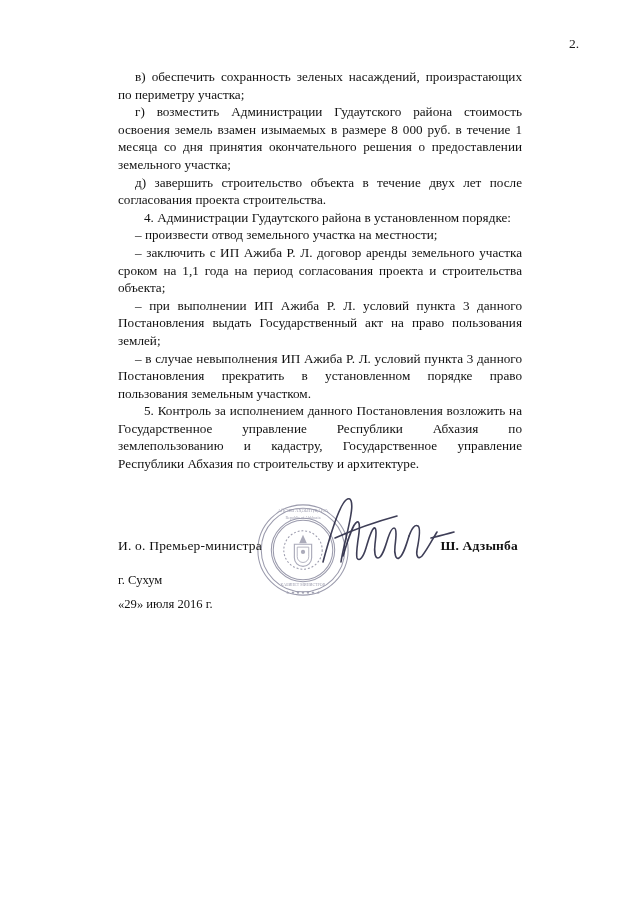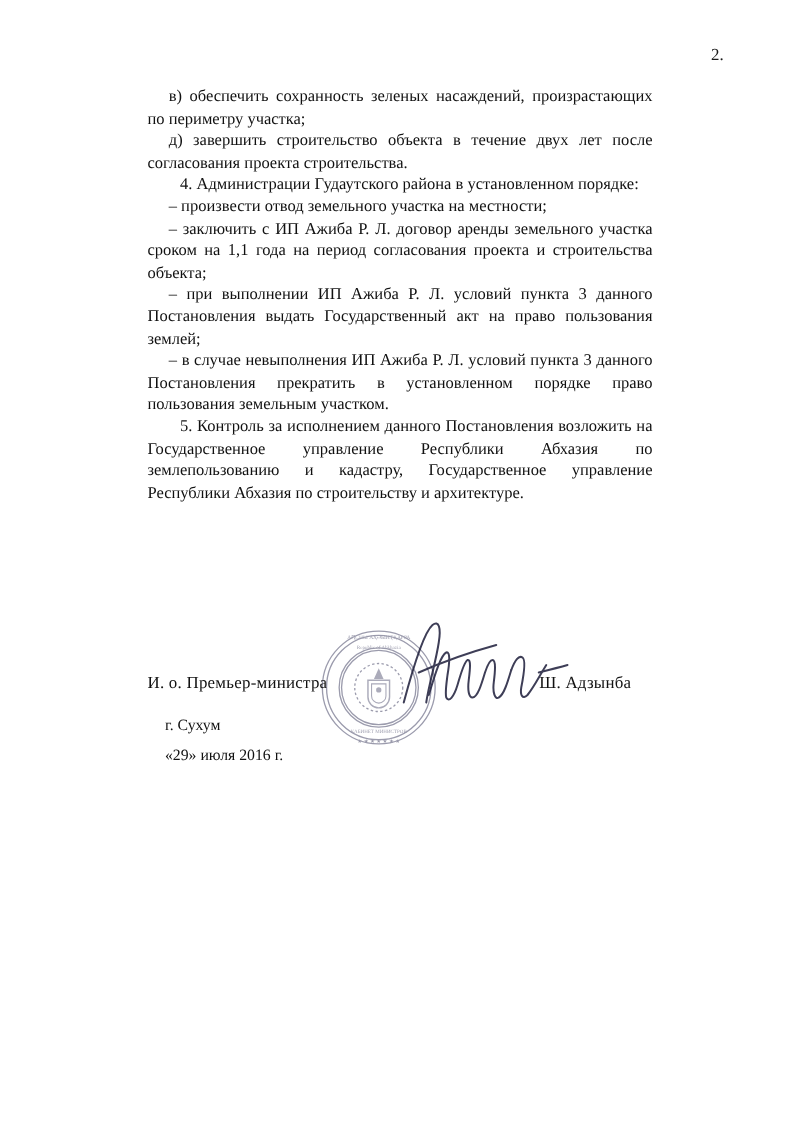--- a/index.html
+++ b/index.html
@@ -57,24 +57,24 @@
   .sig-title {
     position: absolute;
     left: 0px;
     top: 22px;
     font-size: 13.5px;
     font-weight: normal;
     letter-spacing: 0.2px;
   }
   .sig-name {
     position: absolute;
-    right: 17px;
+    right: 4px;
     top: 22px;
     font-size: 13.5px;
-    font-weight: normal;
+    font-weight: bold;
     letter-spacing: 0.2px;
   }
   .stamp {
     position: absolute;
     left: 137px;
     top: -14px;
     width: 96px;
     height: 96px;
     opacity: 0.55;
   }
@@ -82,38 +82,39 @@
     position: absolute;
     left: 195px;
     top: -24px;
     width: 150px;
     height: 90px;
     opacity: 0.85;
   }
   .footer-lines {
     position: absolute;
     top: 568px;
-    left: 132px;
+    left: 118px;
     width: 300px;
     font-size: 12.6px;
     line-height: 24px;
   }
   .footer-lines div {
     white-space: nowrap;
   }
 </style>
 </head>
 <body>
 
 <div class="page">
 
   <div class="page-number">2.</div>
 
   <div class="content">
     <p class="para indent">в) обеспечить сохранность зеленых насаждений, произрастающих по периметру участка;</p>
+    <p class="para indent">г) возместить Администрации Гудаутского района стоимость освоения земель взамен изымаемых в размере 8 000 руб. в течение 1 месяца со дня принятия окончательного решения о предоставлении земельного участка;</p>
     <p class="para indent">д) завершить строительство объекта в течение двух лет после согласования проекта строительства.</p>
     <p class="para indent-lg">4. Администрации Гудаутского района в установленном порядке:</p>
     <p class="para indent">– произвести отвод земельного участка на местности;</p>
     <p class="para indent">– заключить с ИП Ажиба Р. Л. договор аренды земельного участка сроком на 1,1 года на период согласования проекта и строительства объекта;</p>
     <p class="para indent">– при выполнении ИП Ажиба Р. Л. условий пункта 3 данного Постановления выдать Государственный акт на право пользования землей;</p>
     <p class="para indent">– в случае невыполнения ИП Ажиба Р. Л. условий пункта 3 данного Постановления прекратить в установленном порядке право пользования земельным участком.</p>
     <p class="para indent-lg">5. Контроль за исполнением данного Постановления возложить на Государственное управление Республики Абхазия по землепользованию и кадастру, Государственное управление Республики Абхазия по строительству и архитектуре.</p>
   </div>
 
   <div class="sig-area">

